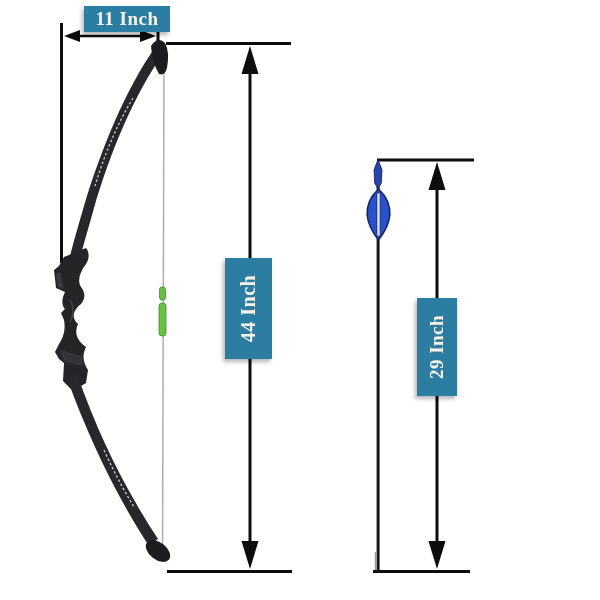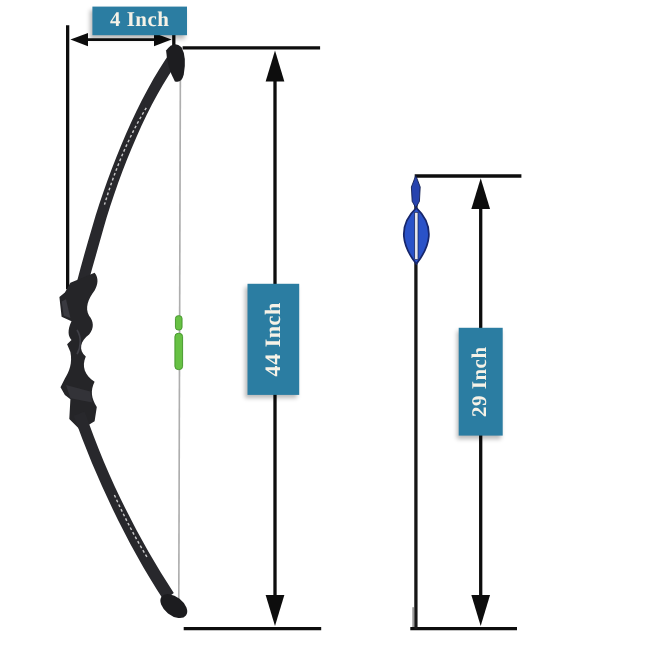--- a/index.html
+++ b/index.html
@@ -100,21 +100,21 @@
       <line x1="375.6" y1="552" x2="375.6" y2="570" stroke="#9a9a9a" stroke-width="1.6"></line>
 
       <path fill="#2743ae" stroke="#101c4e" stroke-width="0.8" d="M 378,159.5 L 382,170 L 381.3,183 L 378,189 L 374.7,183 L 374,170 Z"></path>
 
       <path fill="#2a52c8" stroke="#17266b" stroke-width="1.6" d="M 378.5,189 C 386,196 390.5,205 389.8,215 C 389,225 384,233 378.5,240 C 373,233 368,225 367.2,215 C 366.5,205 371,196 378.5,189 Z"></path>
       <rect x="377" y="193" width="3" height="43" fill="#e8e8ec" stroke="#101c4e" stroke-width="0.6"></rect>
     </g>
   </svg>
 
   <div class="dim-badge" id="badge-11">
-    <span>4 Inch</span>
+    <span>11 Inch</span>
   </div>
   <div class="dim-badge" id="badge-44">
     <span class="vtext">44 Inch</span>
   </div>
   <div class="dim-badge" id="badge-29">
     <span class="vtext">29 Inch</span>
   </div>
 
 </div>
 

